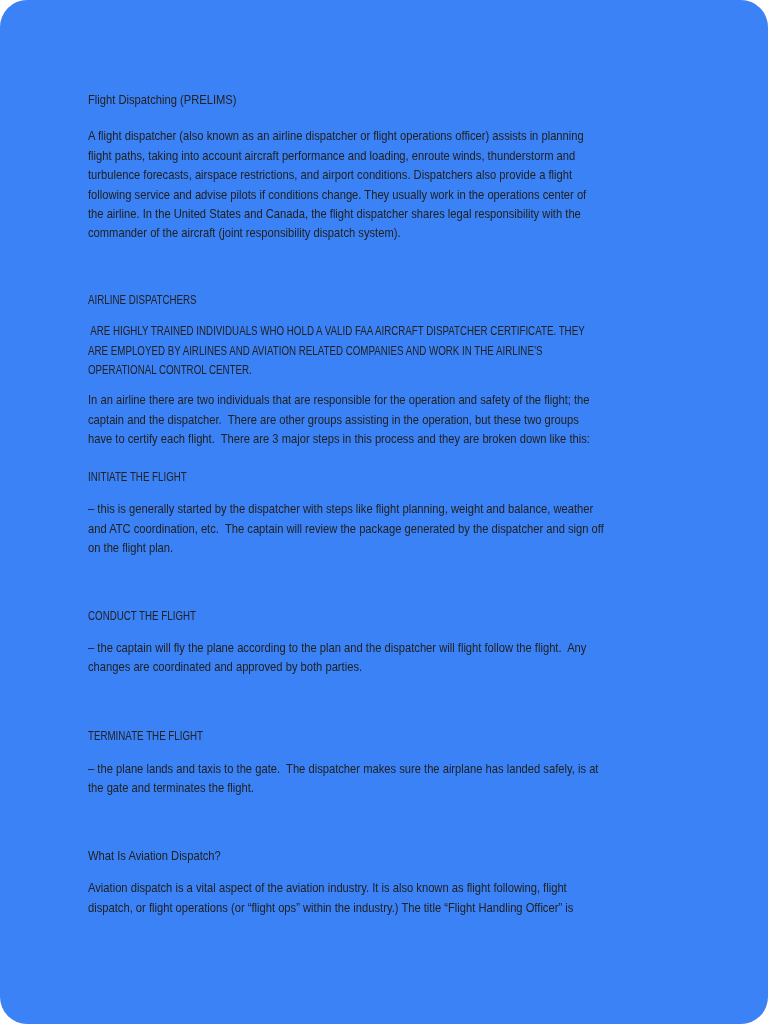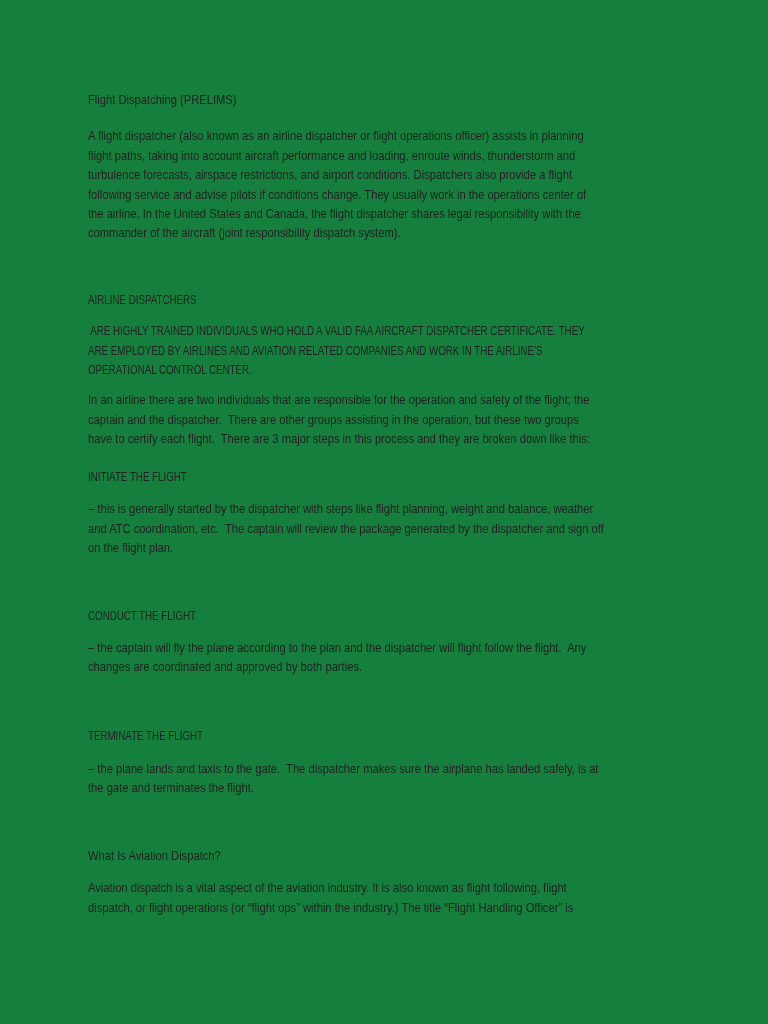--- a/index.html
+++ b/index.html
@@ -1,24 +1,25 @@
 <!DOCTYPE html>
 <html><head>
 <meta charset="utf-8">
 <style>
   html, body { margin: 0; padding: 0; background: #ffffff; }
   .page {
     width: 768px;
     height: 1024px;
     box-sizing: border-box;
-    background: #15803d;
+    background: #3b82f6;
     padding: 90px 70px 0 88px;
     font-family: "Liberation Sans", sans-serif;
     color: #212121;
     overflow: hidden;
+    border-radius: 27px;
   }
   .block {
     white-space: pre;          
     font-size: 13px;
     line-height: 19.4px;
     font-weight: 400;
     transform-origin: 0 0;
   }
   .scale-body { transform: scaleX(0.86); }  
   .scale-caps { transform: scaleX(0.75); }

